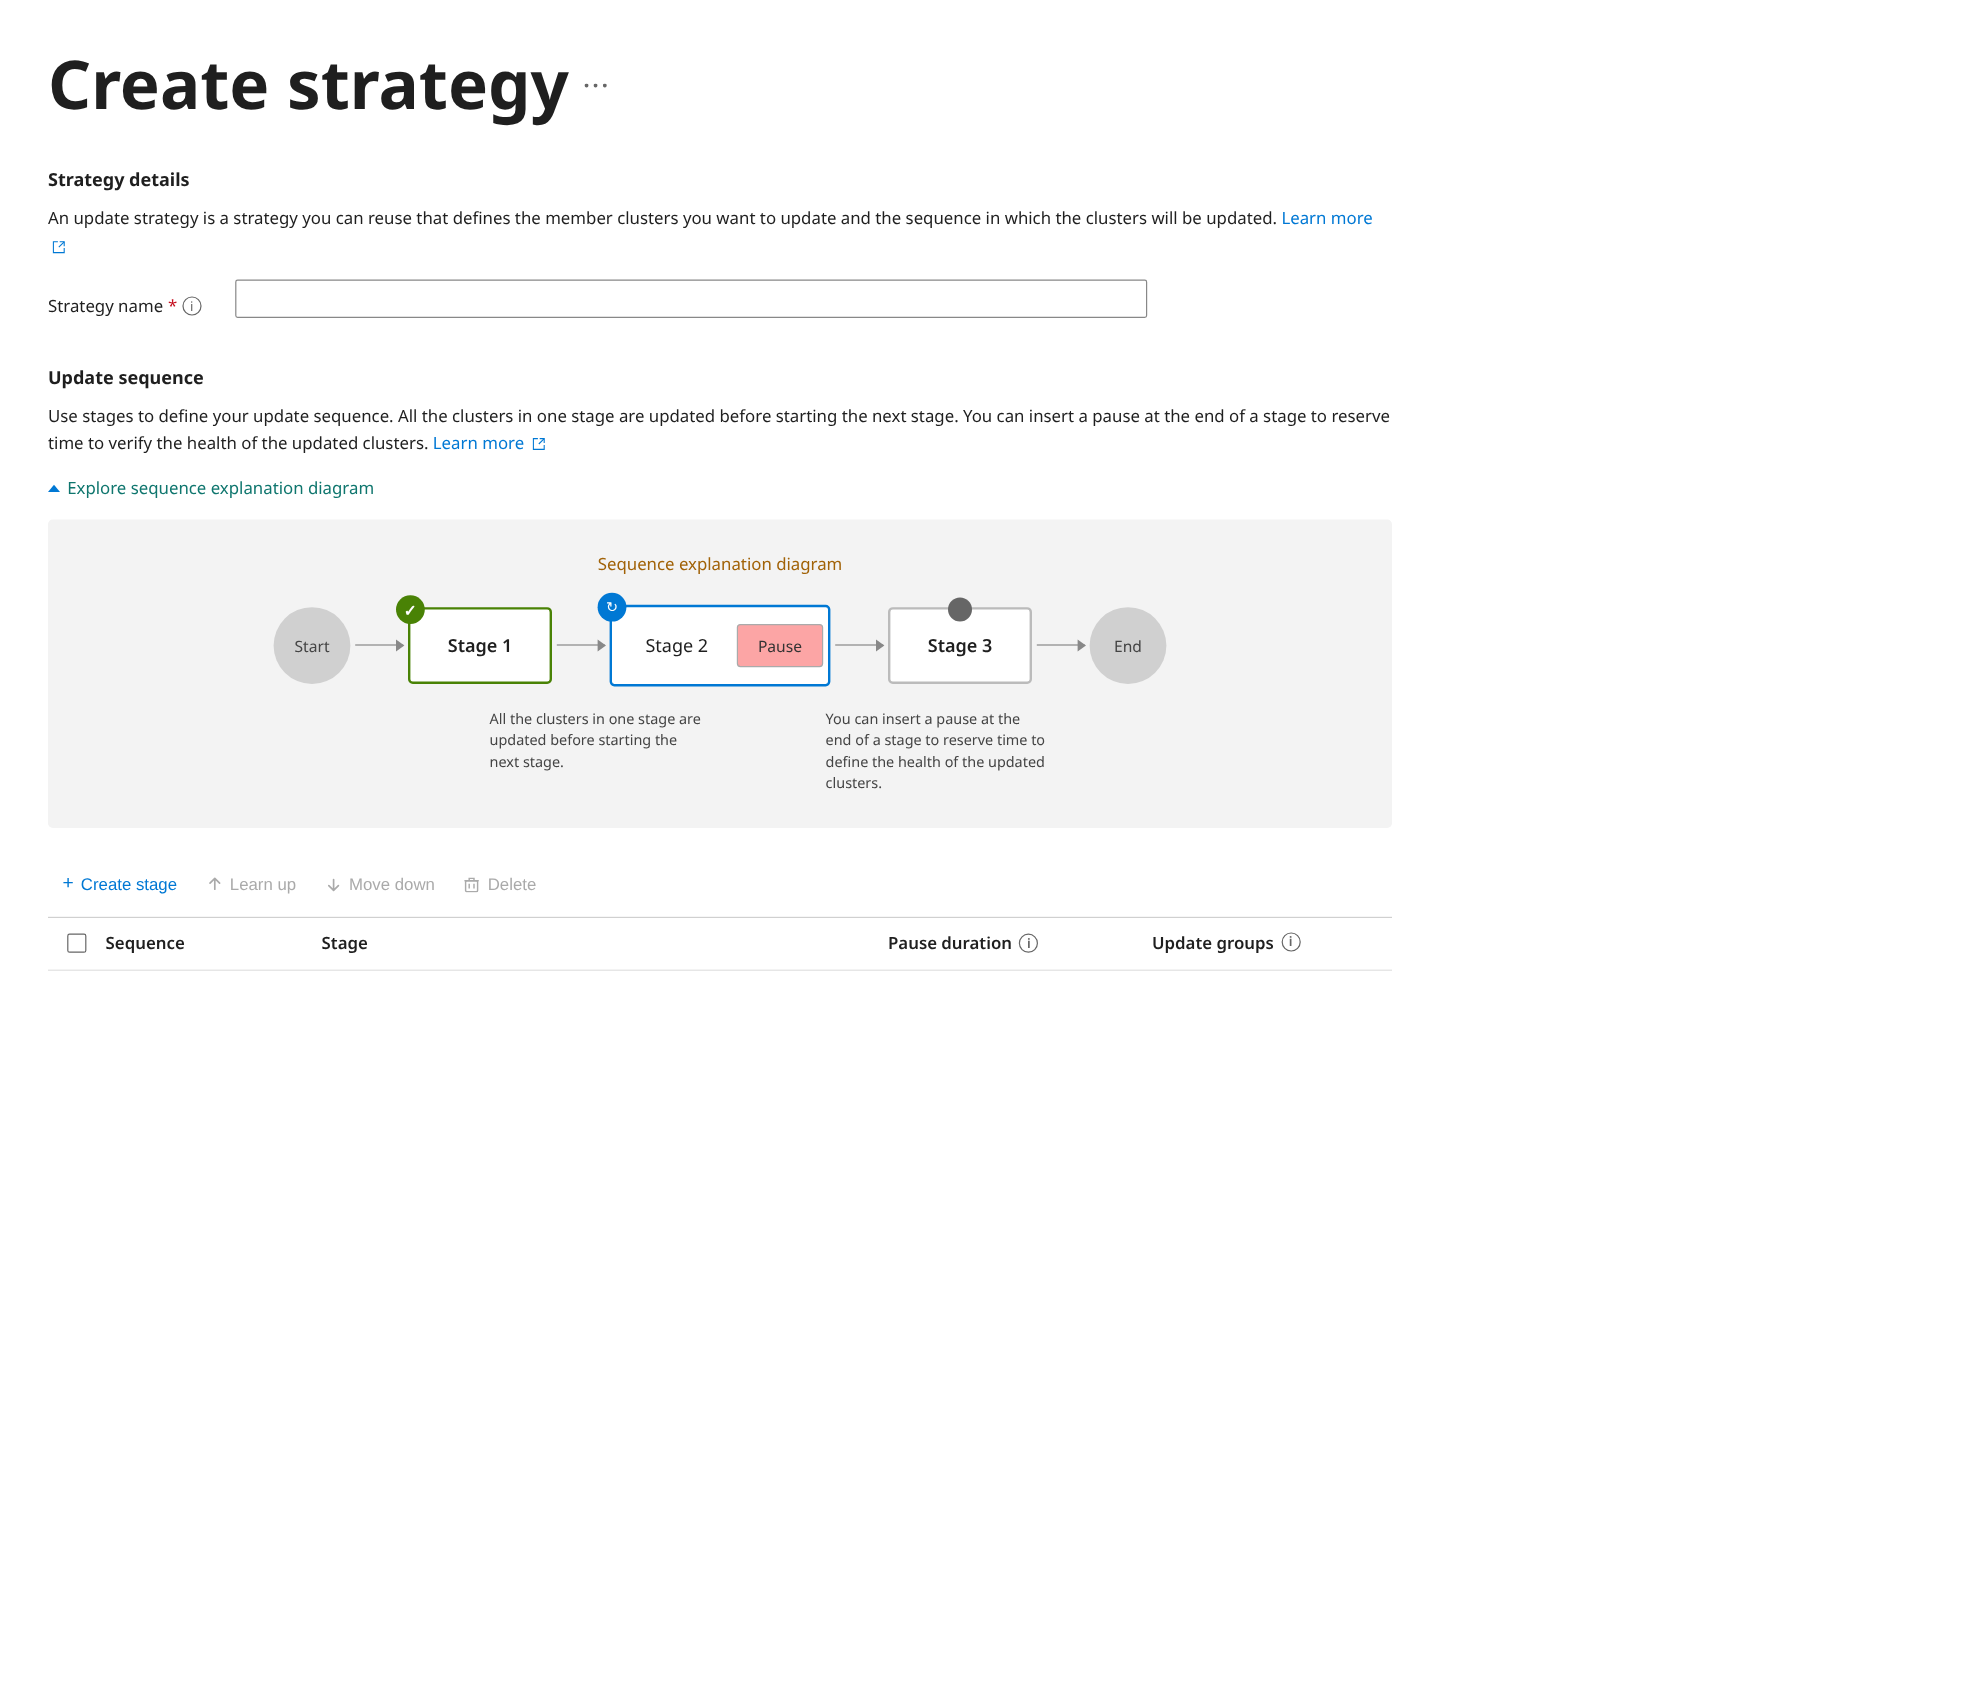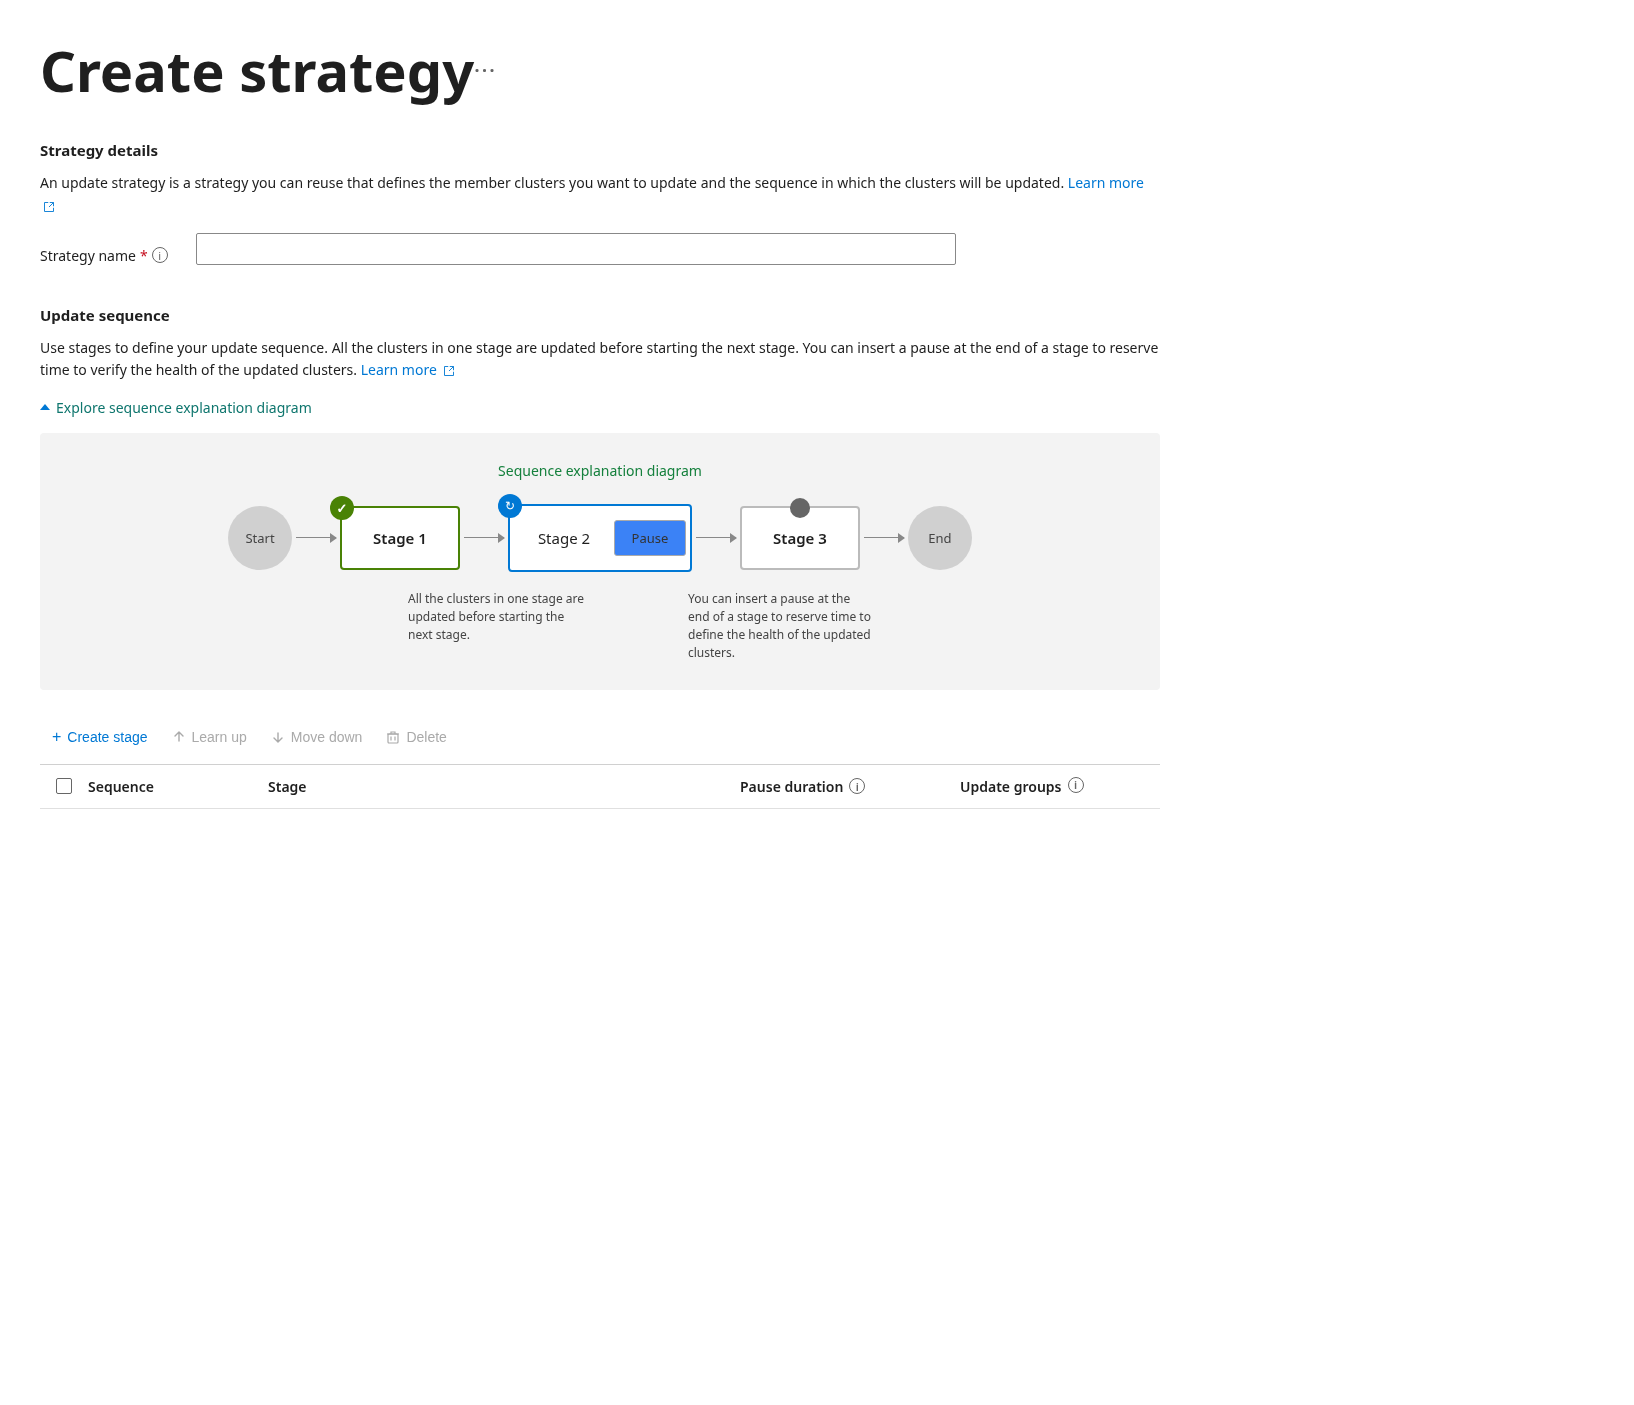--- a/index.html
+++ b/index.html
@@ -12,20 +12,21 @@
       max-width: 1200px;
     }
 
     .page-title {
       font-size: 28px;
       font-weight: 600;
       color: #1f1f1f;
       margin-bottom: 32px;
       display: flex;
       align-items: center;
+      gap: 12px;
     }
 
     .more-icon {
       font-size: 20px;
       color: #666;
       cursor: pointer;
       letter-spacing: 2px;
     }
 
     .section-title {
@@ -124,21 +125,21 @@
     .diagram-container {
       background: #f3f3f3;
       border-radius: 4px;
       padding: 28px 20px 28px 20px;
       margin-bottom: 32px;
     }
 
     .diagram-title {
       text-align: center;
       font-size: 14px;
-      color: #15803d;
+      color: #a16207;
       margin-bottom: 24px;
     }
 
     .diagram-flow {
       display: flex;
       align-items: center;
       justify-content: center;
       gap: 0;
     }
 
@@ -171,21 +172,21 @@
       position: relative;
     }
 
     .node-rect.green-border { border-color: #498205; }
 
     .node-pause {
       width: 72px;
       height: 36px;
       border-radius: 3px;
       border: 1px solid #aaa;
-      background: #3b82f6;
+      background: #fca5a5;
       display: flex;
       align-items: center;
       justify-content: center;
       font-size: 13px;
       color: #333;
       flex-shrink: 0;
     }
 
     .arrow {
       display: flex;

